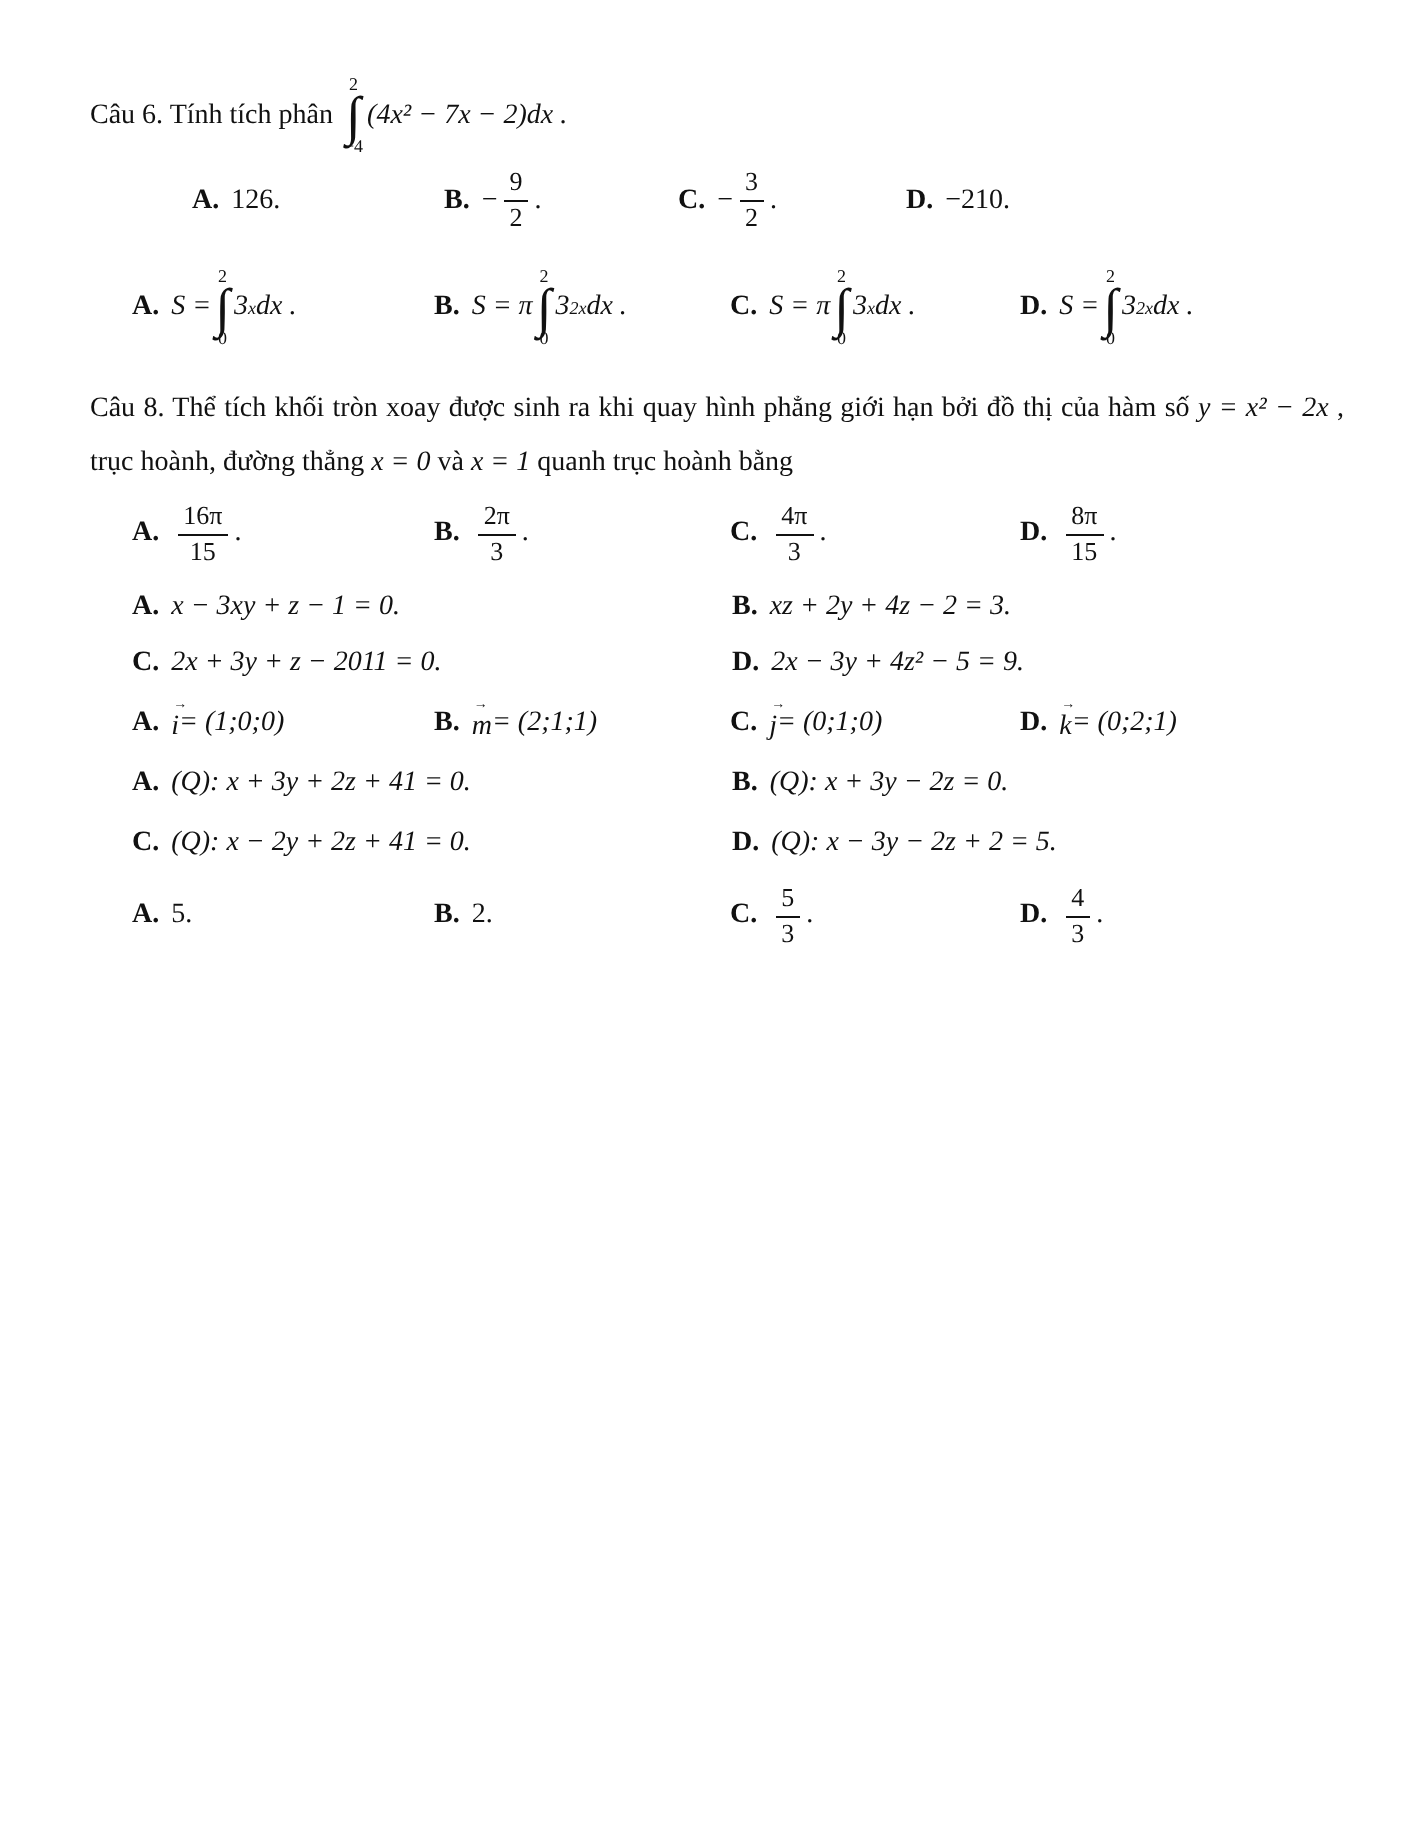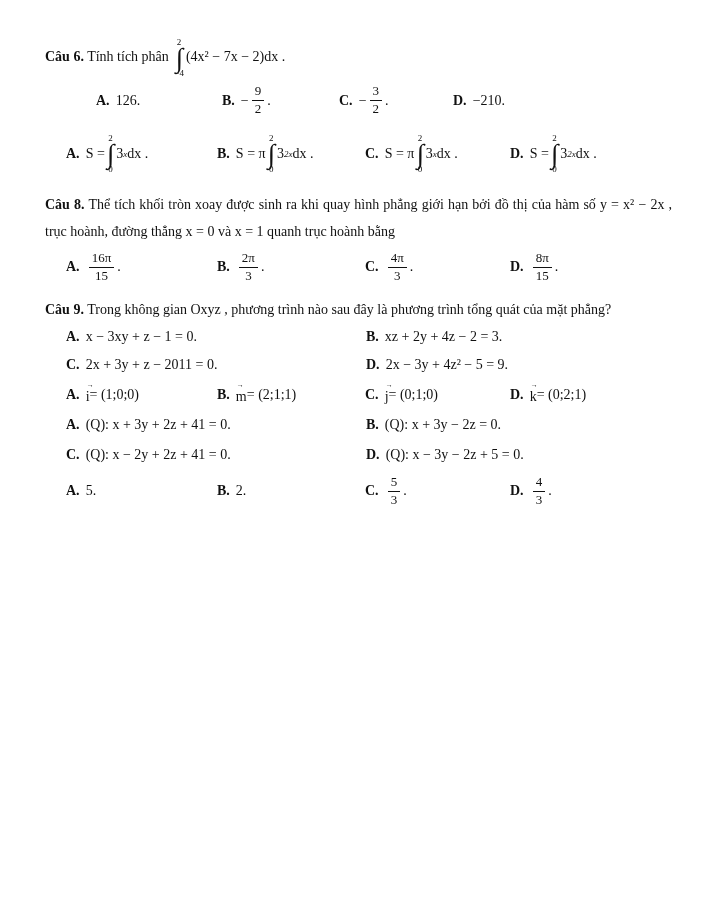--- a/index.html
+++ b/index.html
@@ -2,22 +2,22 @@
 <html><head>
 <meta charset="utf-8">
 <style>
   html,body{margin:0;padding:0;background:#ffffff;}
   body{width:714px;height:924px;overflow:hidden;box-sizing:border-box;
        font-family:"Liberation Serif","DejaVu Serif",serif;
        font-size:14px;color:#111;}
   .page{padding:38px 42px 0 45px;}
   .q{margin:0 0 9px 0;}
   .qtext{margin:0;line-height:27px;text-align:justify;}
-  .qnum{font-weight:bold;}
-  .math{}
+  .qnum{font-weight:normal;}
+  .math{font-style:italic;}
   .sup{font-size:9px;font-style:italic;vertical-align:super;line-height:0;}
   
   .opts{display:flex;align-items:center;margin:6px 0 12px 21px;}
   .opts .opt{display:flex;align-items:center;white-space:nowrap;}
   .olab{font-weight:bold;margin-right:6px;}
   
   .opts4 .o1{width:151px;}
   .opts4 .o2{width:148px;}
   .opts4 .o3{width:145px;}
   .opts4 .o4{flex:1;}
@@ -178,24 +178,20 @@
         <span class="frac">
             <span class="num">8π</span>
             <span class="den">15</span>
           </span>
           <span>.</span>
       </span>
     </div>
   </div>
 
   <div class="q">
-    <p class="qtext">
-      <b class="qnum">Câu 9.</b>
-      <span>Trong không gian </span><span class="math">Oxyz</span><span> , phương trình nào sau đây là phương trình tổng quát của mặt phẳng?</span>
-    </p>
     <div class="opts opts2">
       <span class="opt o1">
         <b class="olab">A.</b>
         <span class="math">x − 3xy + z − 1 = 0.</span>
       </span>
       <span class="opt o2">
         <b class="olab">B.</b>
         <span class="math">xz + 2y + 4z − 2 = 3.</span>
       </span>
     </div>
@@ -247,21 +243,21 @@
         <span class="math">(Q): x + 3y − 2z = 0.</span>
       </span>
     </div>
     <div class="opts opts2 row-gap-lg">
       <span class="opt o1">
         <b class="olab">C.</b>
         <span class="math">(Q): x − 2y + 2z + 41 = 0.</span>
       </span>
       <span class="opt o2">
         <b class="olab">D.</b>
-        <span class="math">(Q): x − 3y − 2z + 5 = 0.</span>
+        <span class="math">(Q): x − 3y − 2z + 2 = 5.</span>
       </span>
     </div>
   </div>
 
   <div class="q">
     <div class="opts opts4">
       <span class="opt o1">
         <b class="olab">A.</b>
         <span>5.</span>
       </span>

